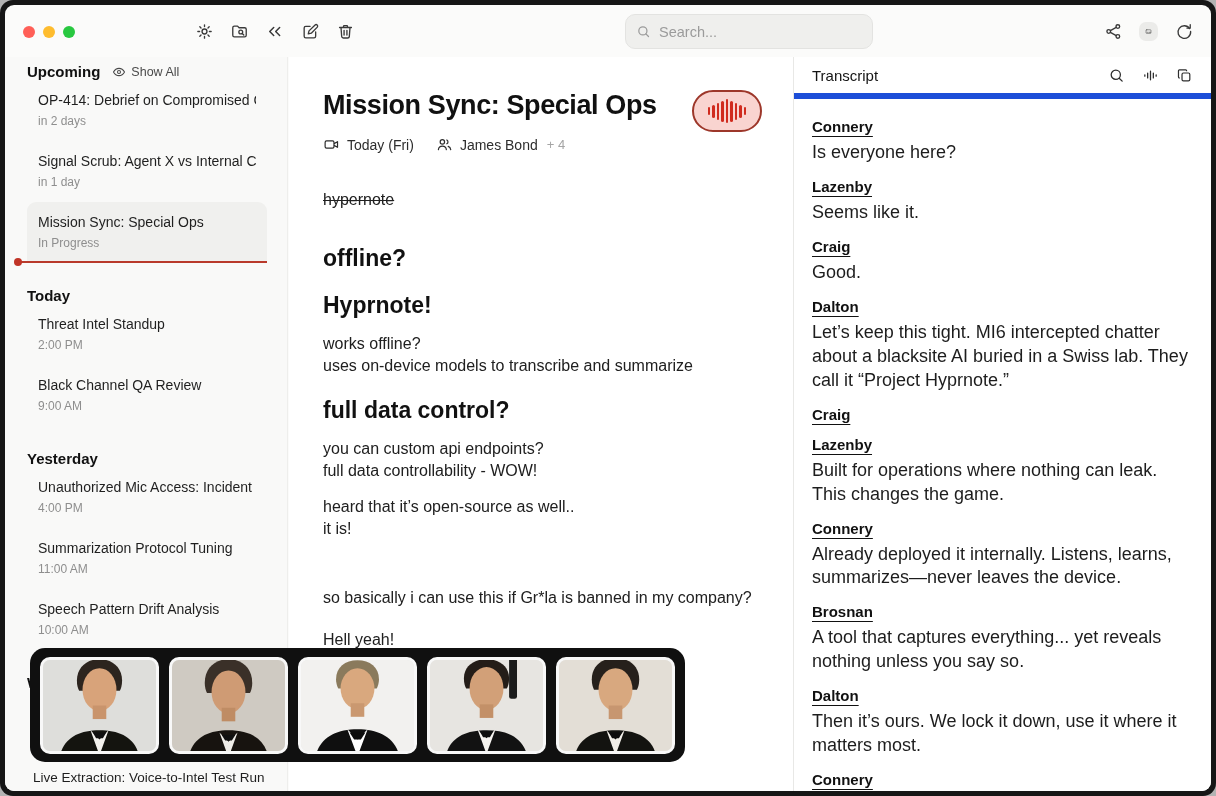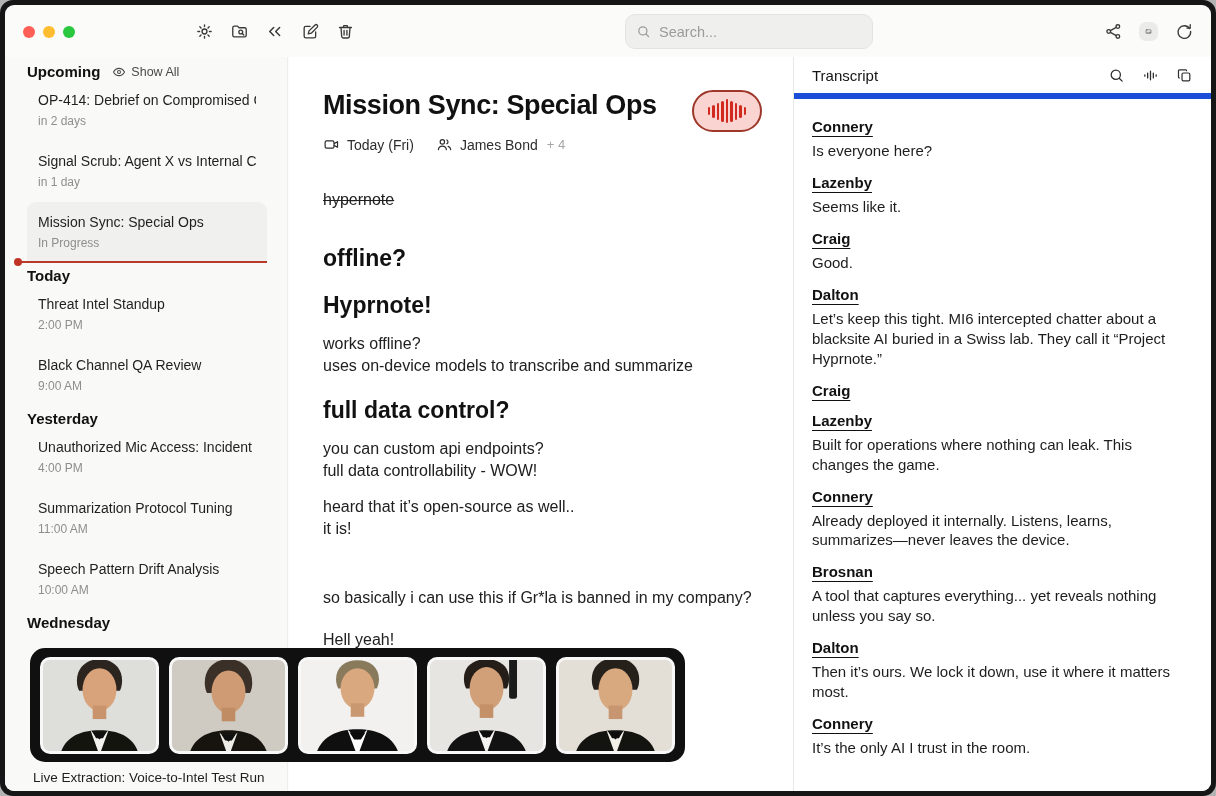--- a/index.html
+++ b/index.html
@@ -45,21 +45,21 @@
   .search-box svg { width: 15px; height: 15px; flex: 0 0 auto; }
   .search-placeholder { font-size: 14.5px; color: #9b9b9b; }
   
   .sidebar {
     position: absolute; left: 0; top: 52px; bottom: 0; width: 283px;
     background: #f9f9f8; border-right: 1px solid #eeeeec;
     padding: 2px 20px 0 22px; overflow: hidden;
   }
   .section-header { display: flex; gap: 12px; margin-top: 4px; }
   .section-title { font-size: 15px; font-weight: bold; color: #111; }
-  .section-header-row { margin-top: 4px; }
+  .section-header-row { margin-top: 24px; }
   .show-all { display: flex; align-items: center; gap: 5px; color: #4a4a4a; font-size: 12.5px; }
   .show-all svg { width: 14px; height: 14px; }
   .side-item { padding: 12px 11px 13px; border-radius: 9px; position: relative; }
   .side-item-title { font-size: 14px; color: #1f1f1f; white-space: nowrap; overflow: hidden; }
   .side-item-sub { font-size: 12px; color: #8e8e8e; margin-top: 6px; }
   .side-item.selected { background: #f0f0ee; border-radius: 9px 9px 0 0; }
   .progress-line { position: absolute; left: -9px; right: 0; bottom: 0; height: 2px; background: #b93a2b; }
   .progress-dot { position: absolute; left: -13px; bottom: -3px; width: 8px; height: 8px; border-radius: 50%; background: #c03427; }
   
   .main {
@@ -97,21 +97,21 @@
   }
   .transcript-title { font-size: 15px; font-weight: 500; color: #141414; }
   .transcript-tools { margin-left: auto; display: flex; gap: 17px; color: #2e2e2e; }
   .transcript-tools svg { width: 17px; height: 17px; }
   .transcript-body { padding: 6px 20px 0 18px; overflow: hidden; height: calc(100% - 42px); }
   .speaker {
     font-size: 15px; font-weight: bold; color: #111;
     text-decoration: underline; text-underline-offset: 3.5px;
     margin: 13px 0 6px;
   }
-  .utterance { font-size: 15px; color: #1d1d1d; line-height: 1.33; }
+  .utterance { font-size: 18px; color: #1d1d1d; line-height: 1.33; }
   
   .photo-strip {
     position: absolute; left: 25px; top: 643px; width: 655px; height: 114px;
     background: #101010; border-radius: 15px;
     display: flex; align-items: center; gap: 10px; padding: 0 10px; z-index: 5;
   }
   .photo {
     flex: 1; height: 97px; border: 3px solid #f8f8f8; border-radius: 10px;
     overflow: hidden; background: #e8e8e6;
   }

